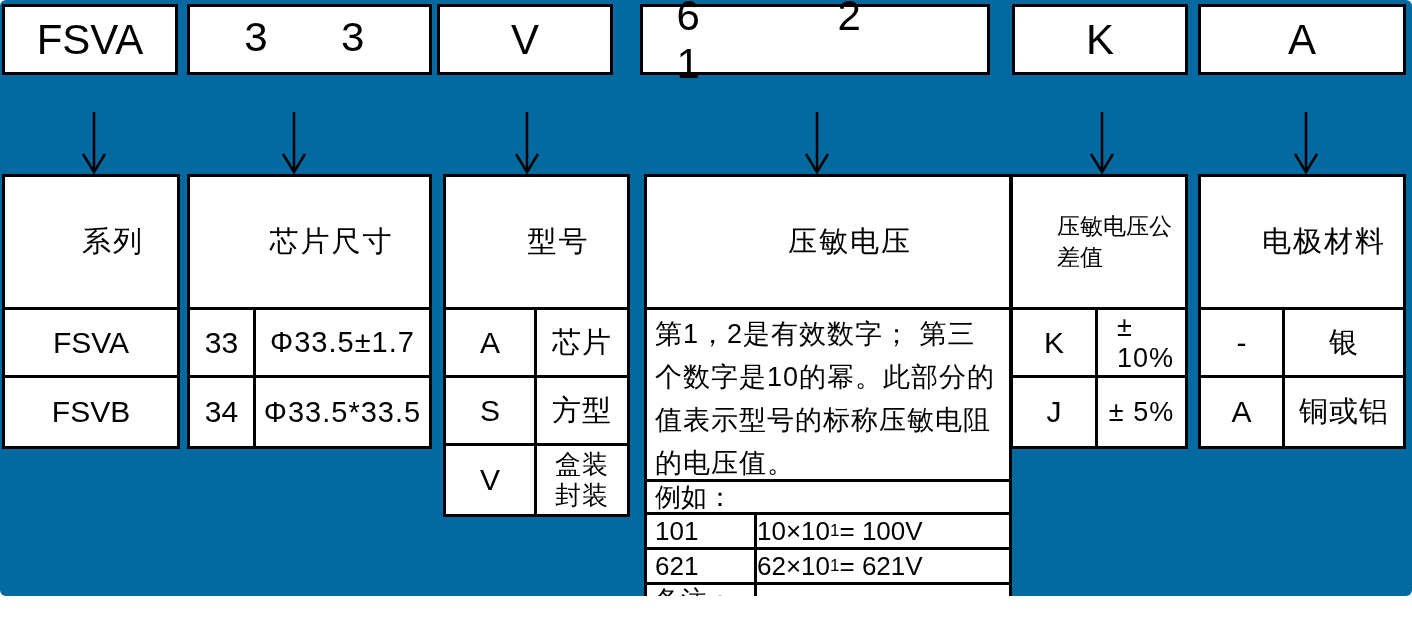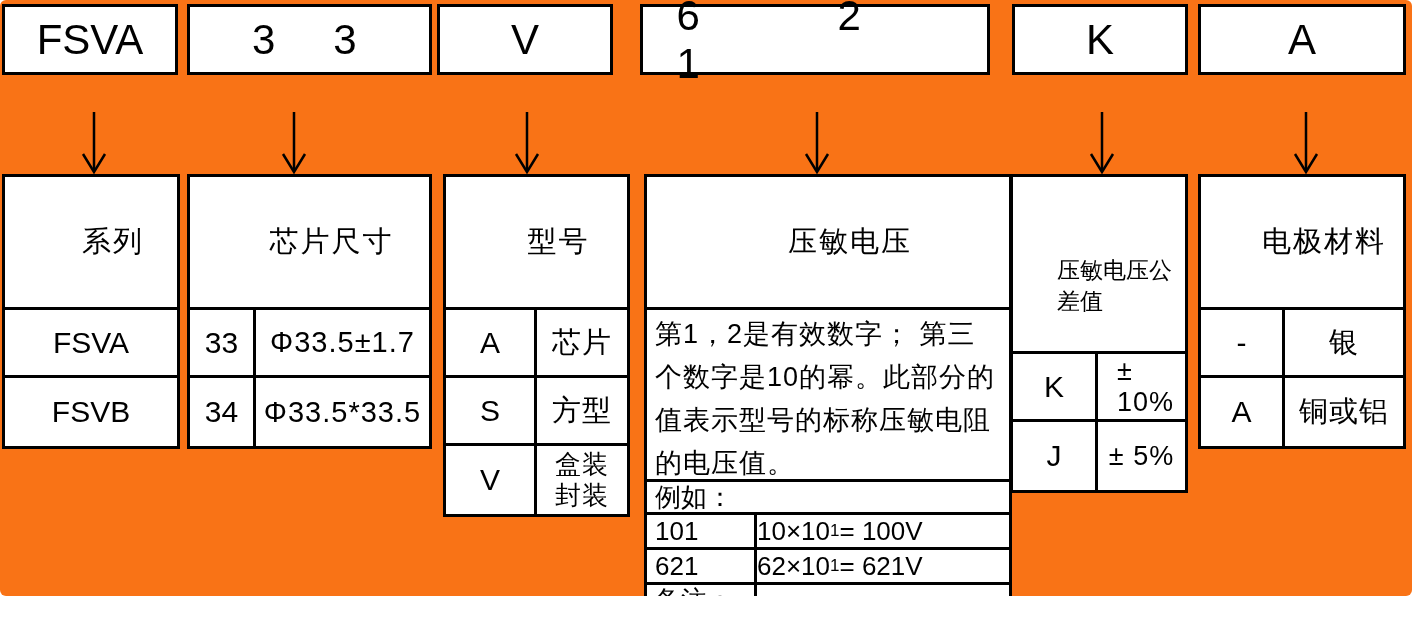--- a/index.html
+++ b/index.html
@@ -6,21 +6,21 @@
     margin: 0;
     padding: 0;
     background: #ffffff;
     font-family: "Liberation Sans", "DejaVu Sans", sans-serif;
     color: #000000;
   }
   .canvas {
     position: relative;
     width: 1412px;
     height: 596px;
-    background: #f97316;
+    background: #0369a1;
     overflow: hidden;
     border-radius: 6px;
   }
   
   .code-box {
     position: absolute;
     top: 4px;
     height: 71px;
     border: 3px solid #000;
     box-sizing: border-box;
@@ -54,21 +54,21 @@
     border-bottom: 3px solid #000;
     box-sizing: border-box;
     display: flex;
     align-items: center;
     justify-content: center;
     font-size: 29px;
     letter-spacing: 2px;
     flex: 0 0 auto;
     padding-left: 44px;
   }
-  .th.small { font-size: 23px; letter-spacing: 0; margin-top: 44px; }
+  .th.small { font-size: 23px; letter-spacing: 0; }
   .tr {
     height: 68px;
     border-bottom: 3px solid #000;
     box-sizing: border-box;
     display: flex;
     flex: 0 0 auto;
   }
   .tr.last { border-bottom: none; }
   .cell {
     flex: 1;
@@ -138,21 +138,21 @@
   .w-note { height: 31px; }
 </style>
 </head>
 <body>
 
 <div class="canvas">
 
   <div class="code-box" style="left:2px;width:176px;">
     <span>FSVA</span>
   </div>
-  <div class="code-box spread" style="left:187px;width:245px;">
+  <div class="code-box spread" style="left:187px;width:245px;font-family:Liberation Mono, monospace;">
     <span>3 3</span>
   </div>
   <div class="code-box" style="left:437px;width:176px;">
     <span>V</span>
   </div>
   <div class="code-box spread-wide" style="left:640px;width:350px;">
     <span>6 2 1</span>
   </div>
   <div class="code-box" style="left:1012px;width:176px;">
     <span>K</span>

